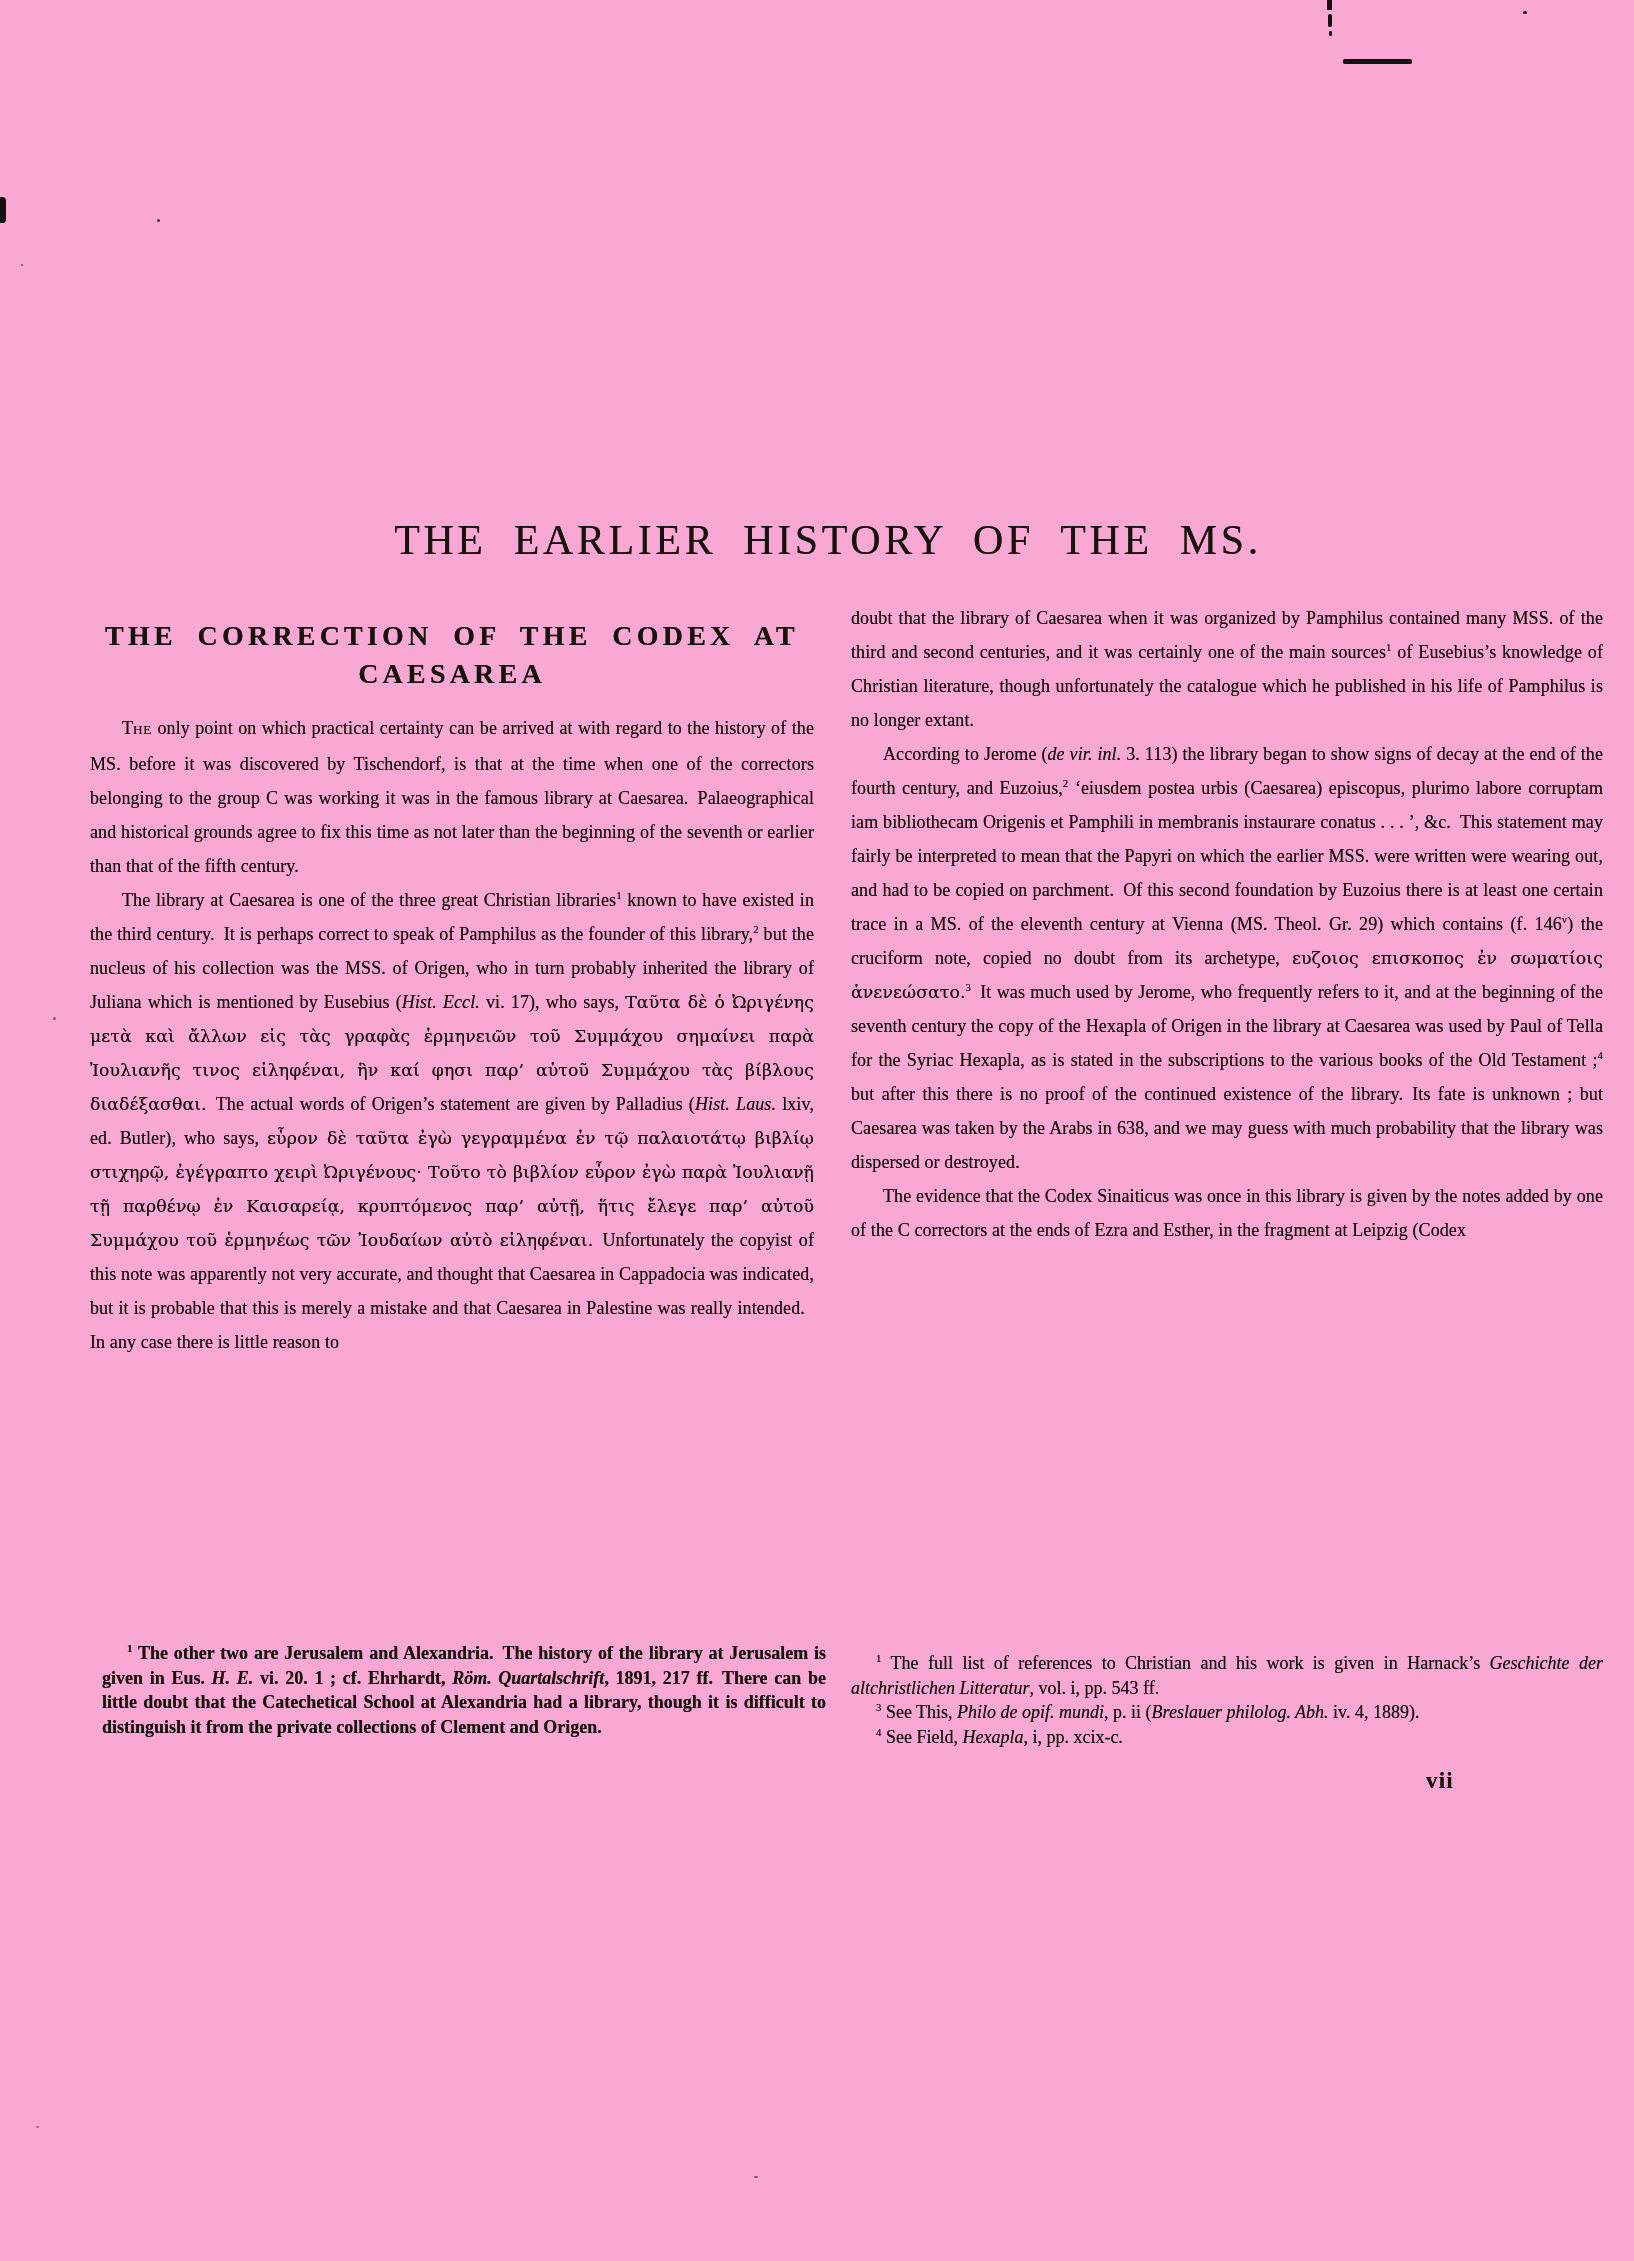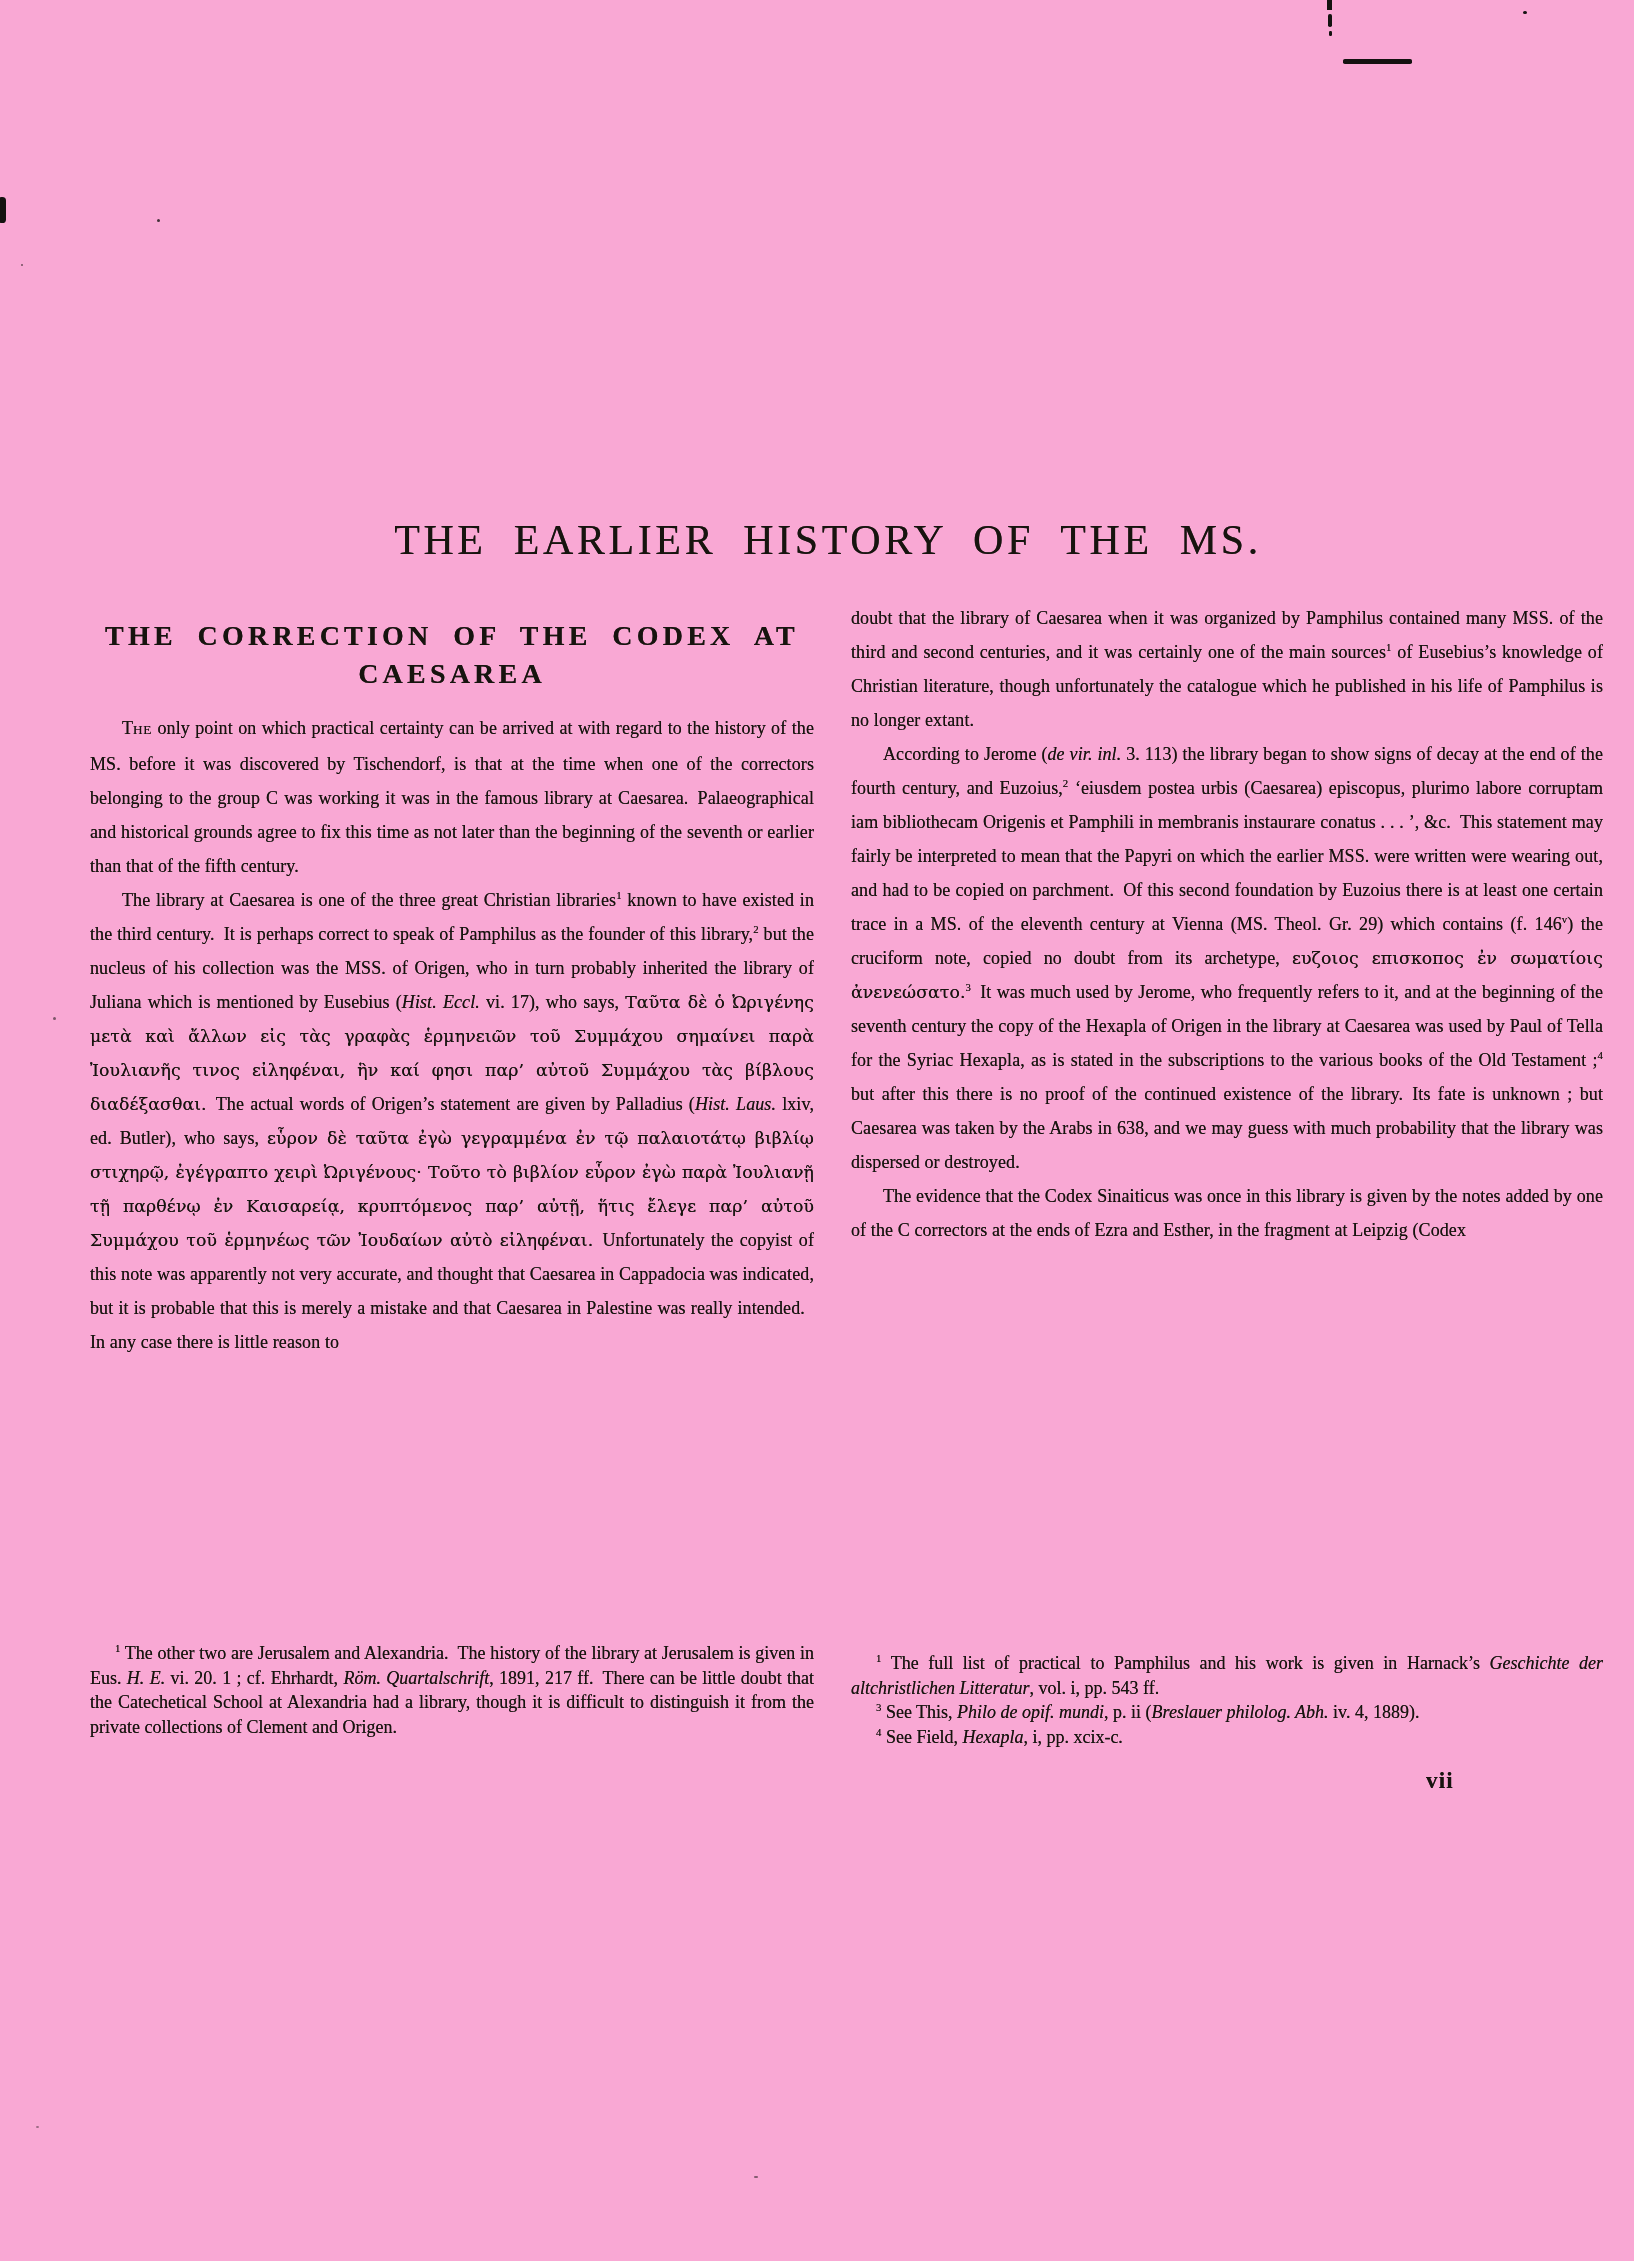--- a/index.html
+++ b/index.html
@@ -34,21 +34,21 @@
     letter-spacing:0.1px;
     margin:0;
     text-align:justify;
   }
   .indent{text-indent:32px;}
   .footnotes{
     position:absolute;
     font-size:18px;line-height:24.5px;
     text-align:justify;
   }
-  .fn-left{left:90px;top:1641px;width:724px;}
+  .fn-left{left:102px;top:1641px;width:724px;font-weight:bold;}
   .fn-right{left:851px;top:1651px;width:752px;}
   .footnote{margin:0;text-indent:25px;}
   .i{font-style:italic;}
   .sup{vertical-align:super;font-size:0.60em;line-height:0;}
   .greek{font-family:"DejaVu Serif",serif;font-size:0.96em;}
   .sc-rest{font-size:0.74em;letter-spacing:0.6px;}
   .page-number{
     position:absolute;top:1768px;left:1426px;
     font-size:23px;font-weight:bold;letter-spacing:1.2px;font-family:Liberation Serif, serif;
   }
@@ -98,21 +98,21 @@
     <p class="body-par"><span>doubt that the library of Caesarea when it was organized by Pamphilus contained many MSS. of the third and second centuries, and it was certainly one of the main sources</span><span class="sup">1</span><span> of Eusebius’s knowledge of Christian literature, though unfortunately the catalogue which he published in his life of Pamphilus is no longer extant.</span></p>
     <p class="body-par indent"><span>According to Jerome (</span><span class="i">de vir. inl.</span><span> 3. 113) the library began to show signs of decay at the end of the fourth century, and Euzoius,</span><span class="sup">2</span><span> ‘eiusdem postea urbis (Caesarea) episcopus, plurimo labore corruptam iam bibliothecam Origenis et Pamphili in membranis instaurare conatus . . . ’, &amp;c. This statement may fairly be interpreted to mean that the Papyri on which the earlier MSS. were written were wearing out, and had to be copied on parchment. Of this second foundation by Euzoius there is at least one certain trace in a MS. of the eleventh century at Vienna (MS. Theol. Gr. 29) which contains (f. 146</span><span class="sup">v</span><span>) the cruciform note, copied no doubt from its archetype, </span><span class="greek">ευζοιος επισκοπος ἐν σωματίοις ἀνενεώσατο.</span><span class="sup">3</span><span> It was much used by Jerome, who frequently refers to it, and at the beginning of the seventh century the copy of the Hexapla of Origen in the library at Caesarea was used by Paul of Tella for the Syriac Hexapla, as is stated in the subscriptions to the various books of the Old Testament ;</span><span class="sup">4</span><span> but after this there is no proof of the continued existence of the library. Its fate is unknown ; but Caesarea was taken by the Arabs in 638, and we may guess with much probability that the library was dispersed or destroyed.</span></p>
     <p class="body-par indent"><span>The evidence that the Codex Sinaiticus was once in this library is given by the notes added by one of the C correctors at the ends of Ezra and Esther, in the fragment at Leipzig (Codex</span></p>
   </div>
 
   <div class="footnotes fn-left">
     <p class="footnote"><span class="sup">1</span><span> The other two are Jerusalem and Alexandria. The history of the library at Jerusalem is given in Eus. </span><span class="i">H. E.</span><span> vi. 20. 1 ; cf. Ehrhardt, </span><span class="i">Röm. Quartalschrift</span><span>, 1891, 217 ff. There can be little doubt that the Catechetical School at Alexandria had a library, though it is difficult to distinguish it from the private collections of Clement and Origen.</span></p>
   </div>
 
   <div class="footnotes fn-right">
-    <p class="footnote"><span class="sup">1</span><span> The full list of practical to Pamphilus and his work is given in Harnack’s </span><span class="i">Geschichte der altchristlichen Litteratur</span><span>, vol. i, pp. 543 ff.</span></p>
+    <p class="footnote"><span class="sup">1</span><span> The full list of references to Christian and his work is given in Harnack’s </span><span class="i">Geschichte der altchristlichen Litteratur</span><span>, vol. i, pp. 543 ff.</span></p>
     <p class="footnote"><span class="sup">3</span><span> See This, </span><span class="i">Philo de opif. mundi</span><span>, p. ii (</span><span class="i">Breslauer philolog. Abh.</span><span> iv. 4, 1889).</span></p>
     <p class="footnote"><span class="sup">4</span><span> See Field, </span><span class="i">Hexapla</span><span>, i, pp. xcix-c.</span></p>
   </div>
 
   <div class="page-number">vii</div>
 
 </div>
 
 
 </body></html>

